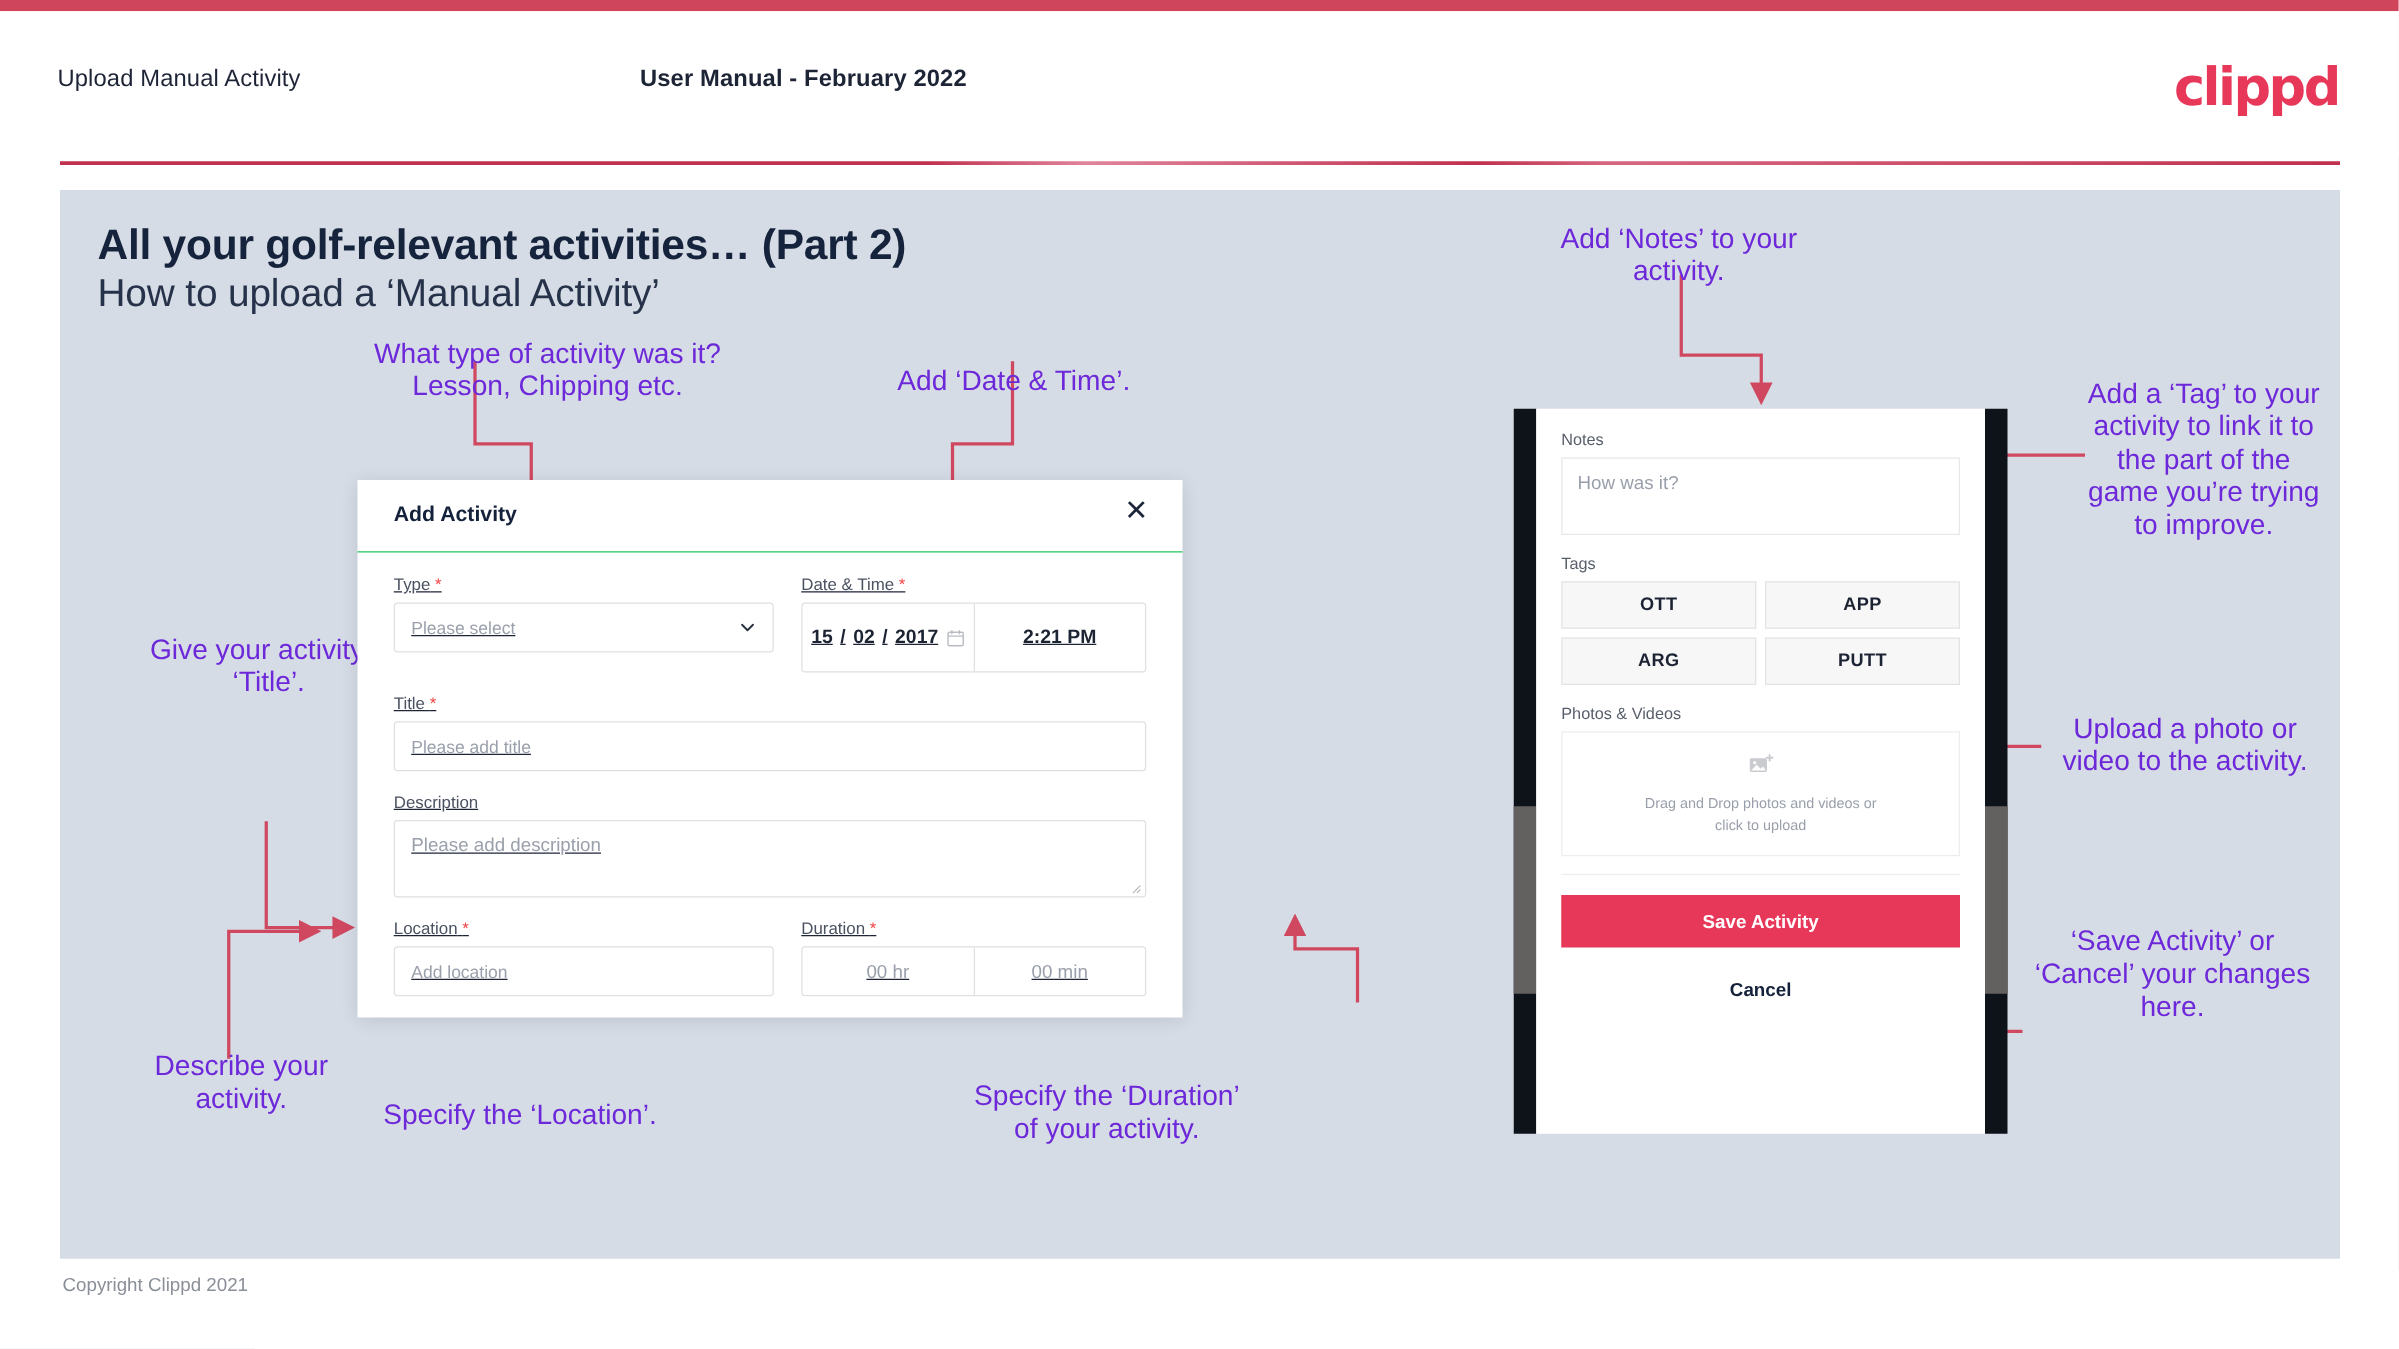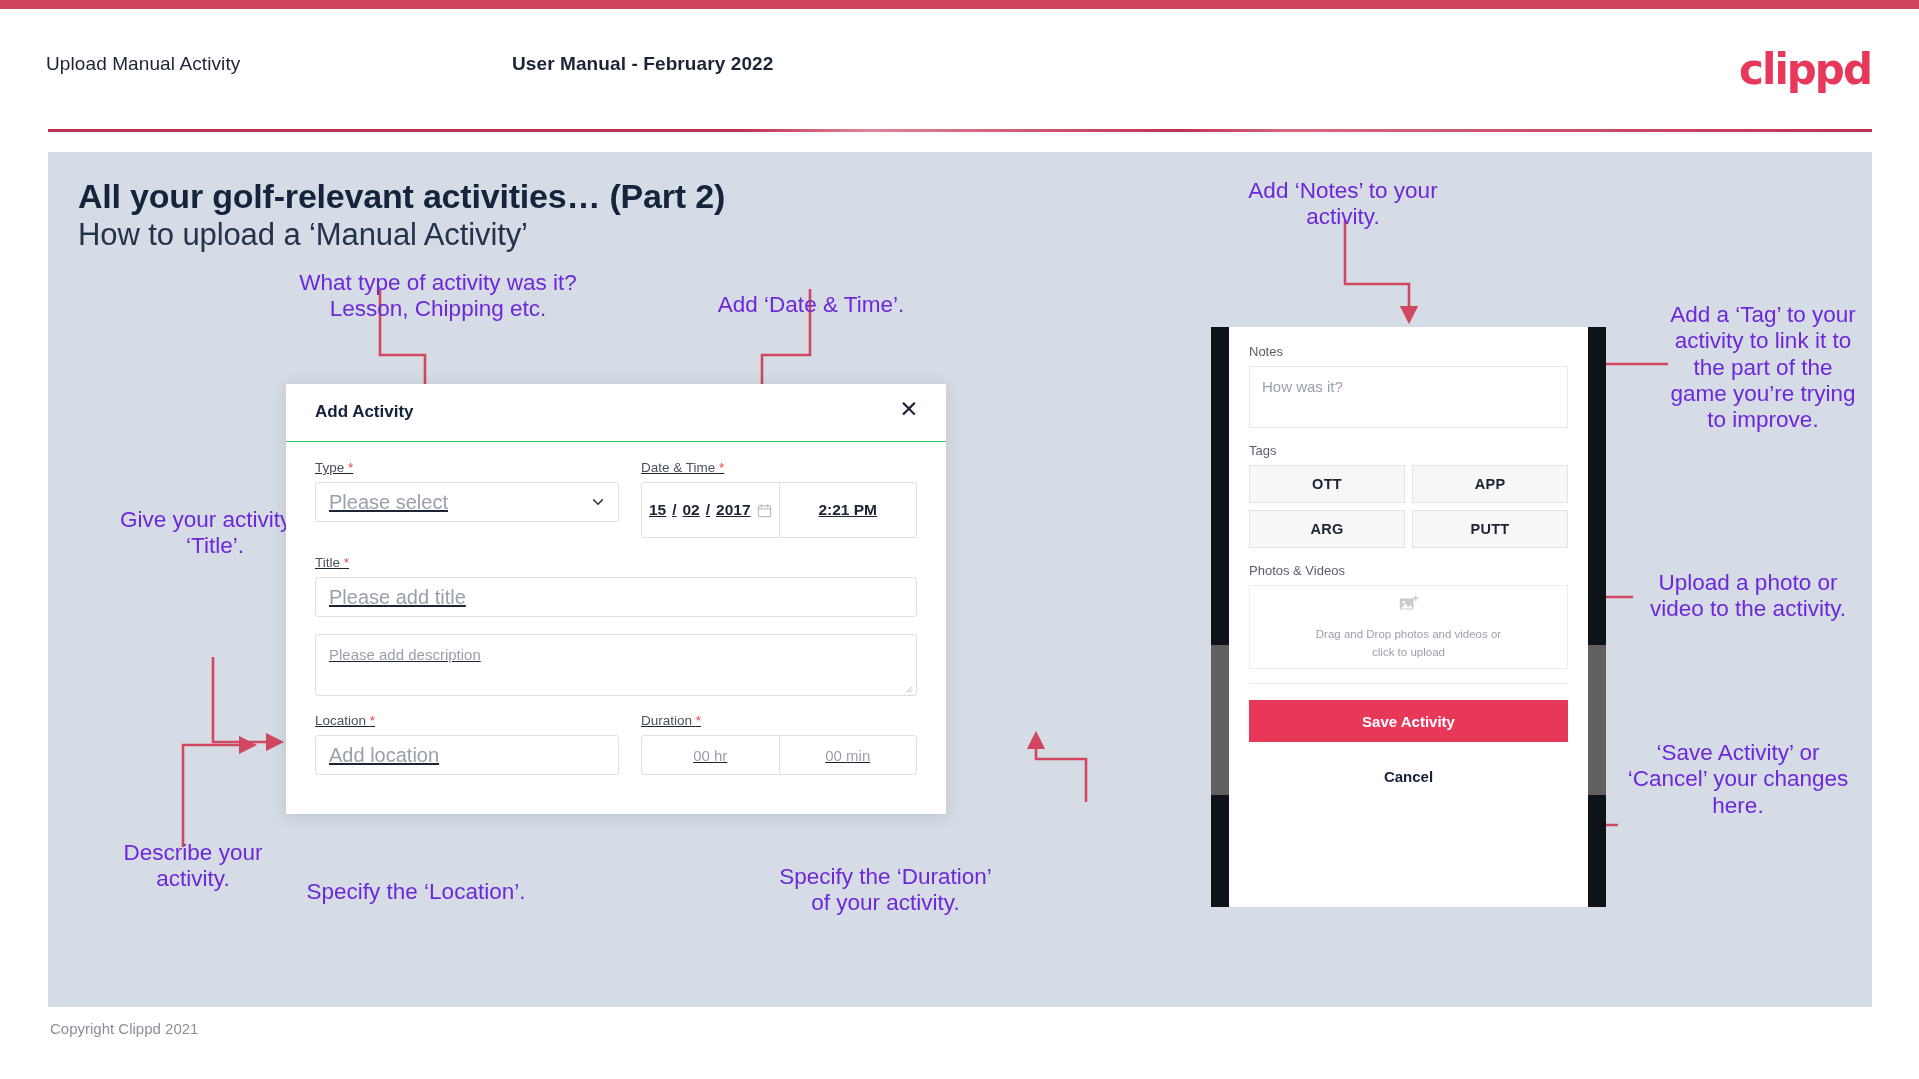--- a/index.html
+++ b/index.html
@@ -96,21 +96,21 @@
   .row { display:flex; gap:22px; }
   .fld { margin-bottom:17px; }
   .fld-label {
     font-size:13.5px; color:#4a5160; margin-bottom:7px; font-weight:400;
   }
   .req { color:#ef4444; font-size:13.5px; }
 
   .inp {
     border:1px solid #e0e0e0; background:#fff; border-radius:3px;
     height:40px; display:flex; align-items:center; padding:0 13px;
-    font-size:20px; color:#9aa0ab;
+    font-size:14px; color:#9aa0ab;
   }
   .inp.select { justify-content:space-between; }
   .chev {
     width:14px; height:14px; color:#29303d; font-size:13px; line-height:1;
     display:flex; align-items:center; justify-content:center;
   }
   .ta {
     border:1px solid #e0e0e0; background:#fff; border-radius:3px;
     height:62px; padding:11px 13px; font-size:15px; color:#9aa0ab;
     position:relative;
@@ -159,21 +159,21 @@
   }
   .tags-grid {
     display:grid; grid-template-columns:1fr 1fr; gap:7px;
   }
   .tag-btn {
     border:1px solid #e3e3e3; background:#f7f7f7; height:38px;
     display:flex; align-items:center; justify-content:center;
     font-size:14.5px; font-weight:700; color:#1c2333; letter-spacing:.3px;
   }
   .drop-zone {
-    border:1px solid #ededed; background:#fff; height:84px;
+    border:1px solid #ededed; background:#fff; height:100px;
     display:flex; flex-direction:column; align-items:center; justify-content:center;
     gap:7px; text-align:center;
   }
   .drop-zone .dz-txt { font-size:11.5px; color:#9aa0ab; line-height:1.45; }
   .ps-divider { height:1px; background:#eeeeee; margin:14px 0 16px 0; }
   .save-btn {
     background:#e8385a; height:42px; display:flex; align-items:center; justify-content:center;
     color:#fff; font-size:15px; font-weight:700; cursor:pointer;
   }
   .cancel-btn {
@@ -319,20 +319,23 @@
         <div class="fld-label">
           <span>Title</span>
           <span class="req">*</span>
         </div>
         <div class="inp">
           <span>Please add title</span>
         </div>
       </div>
 
       <div class="fld">
+        <div class="fld-label">
+          <span>Description</span>
+        </div>
         <div class="ta">
           <span>Please add description</span>
           <span class="grip">
             <svg viewBox="0 0 10 10" width="9" height="9" aria-hidden="true">
               <path d="M9 3 L3 9 M9 6.5 L6.5 9" stroke="#b4b4b4" stroke-width="1" stroke-linecap="round"></path>
             </svg>
           </span>
         </div>
       </div>
 

